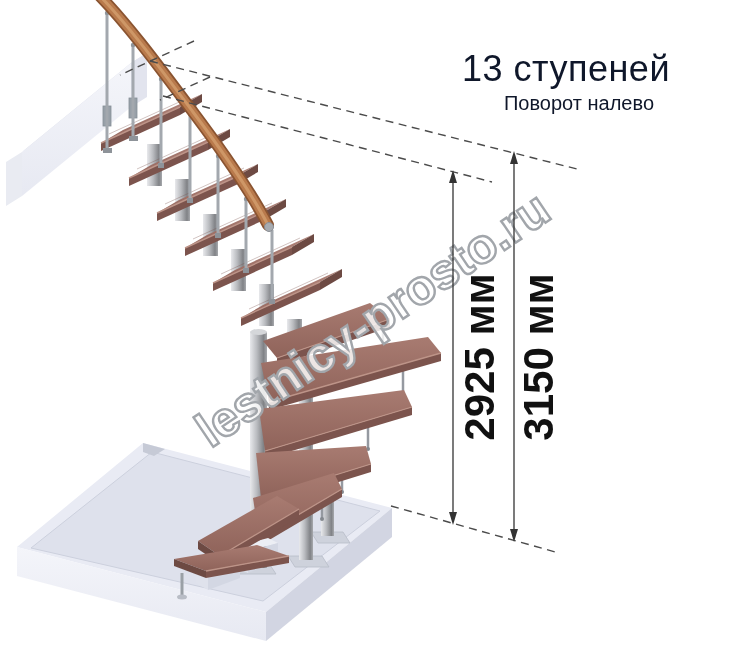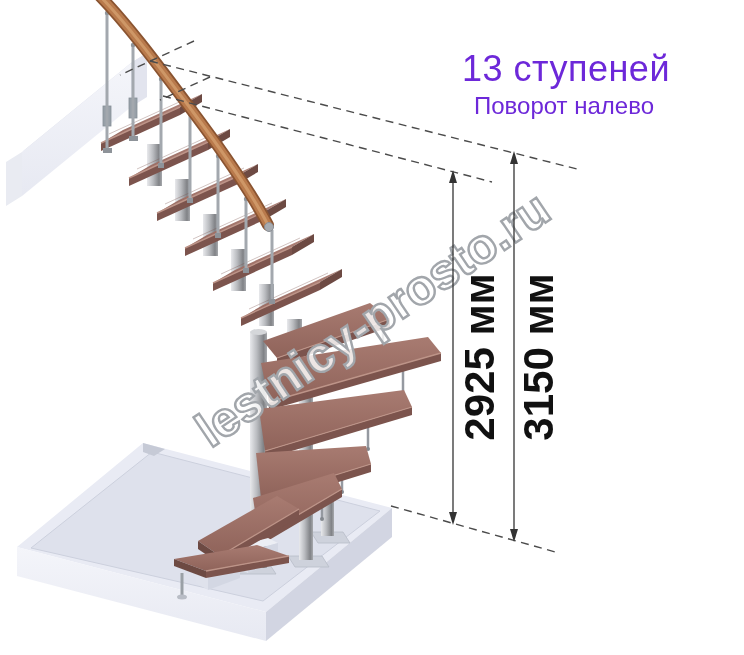--- a/index.html
+++ b/index.html
@@ -1,23 +1,23 @@
 <!DOCTYPE html>
 <html><head>
 <meta charset="utf-8">
 <style>
   html,body{margin:0;padding:0;background:#ffffff;}
   #canvas{
     position:relative;width:744px;height:655px;overflow:hidden;background:#ffffff;
     font-family:"Liberation Sans",sans-serif;
   }
   #scene{position:absolute;left:0;top:0;}
-  .label{position:absolute;color:#6d28d9;white-space:nowrap;}
+  .label{position:absolute;color:#0f172a;white-space:nowrap;}
   #title{top:48px;right:74px;font-size:36px;letter-spacing:0.5px;}
-  #subtitle{top:92px;right:90px;font-size:24px;}
+  #subtitle{top:92px;right:90px;font-size:20px;}
   .dim-label{
     position:absolute;width:220px;height:46px;line-height:46px;text-align:center;
     font-size:42px;font-weight:bold;color:#111;transform:rotate(-90deg);
     white-space:nowrap;
   }
   #dim-inner{left:370px;top:334px;}
   #dim-outer{left:429px;top:334px;}
 </style>
 </head>
 <body>

